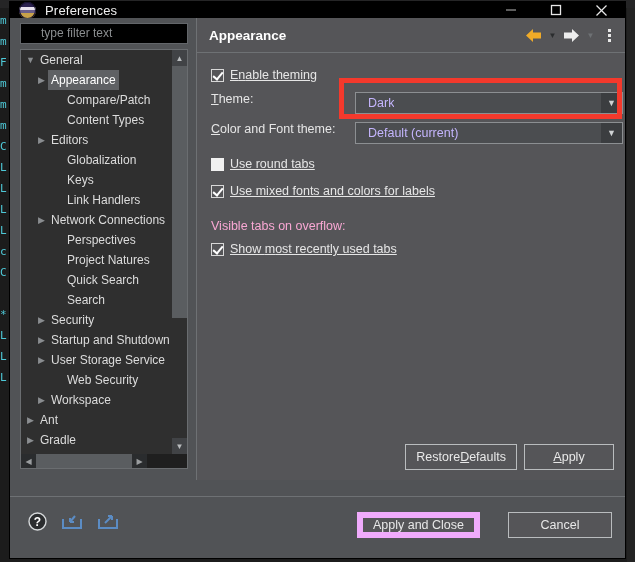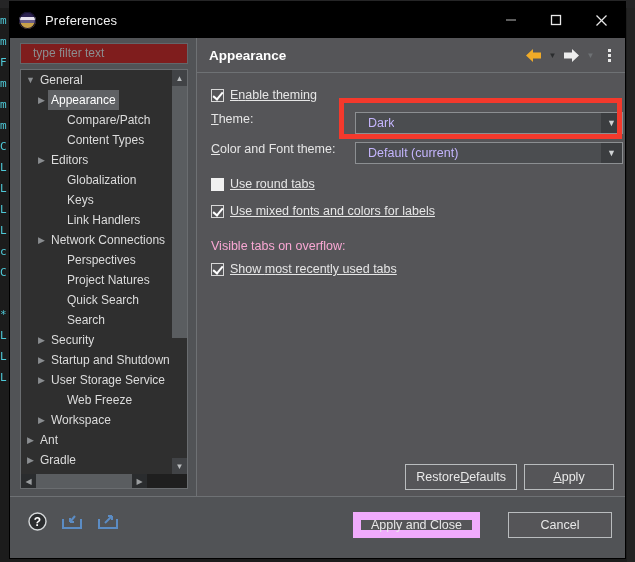--- a/index.html
+++ b/index.html
@@ -53,21 +53,21 @@
     position: absolute;
     left: 10px; top: 2px;
     width: 615px;
     height: 556px;
     background: #515356;
     box-shadow: 0 0 0 1px #000;
   }
 
   
   .titlebar {
-    height: 36px;
+    height: 16px;
     background: #000000;
     display: flex;
     align-items: center;
     position: relative;
   }
   .title-logo {
     width: 17px; height: 17px;
     margin-left: 9px;
     border-radius: 50%;
     background:
@@ -110,27 +110,27 @@
     position: absolute;
     left: 0; top: 0;
     width: 180px;
     height: 462px;
   }
   .filter-box {
     position: absolute;
     left: 10px; top: 5px;
     width: 168px;
     height: 21px;
-    background: #7f1d1d;
+    background: #000000;
     border: 1px solid #63666a;
     box-sizing: border-box;
     color: #8b8e90;
     font-size: 12px;
     line-height: 19px;
-    padding-left: 12px;
+    padding-left: 20px;
     overflow: hidden;
     white-space: nowrap;
   }
   .tree-wrap {
     position: absolute;
     left: 10px; top: 31px;
     width: 168px;
     height: 420px;
     background: #2f2f2f;
     border: 1px solid #6a6d70;
@@ -425,21 +425,21 @@
     align-items: center;
     gap: 14px;
   }
   .footer-buttons {
     position: absolute;
     right: 13px; top: 15px;
     display: flex;
     gap: 8px;
   }
   .btn.primary {
-    border: 8px solid #f0abfc;
+    border: 6px solid #f0abfc;
     min-width: 104px;
   }
   .btn.plain {
     min-width: 104px;
     margin-left: 20px;
   }
   svg { display: block; }
 </style>
 </head>
 <body>
@@ -548,21 +548,21 @@
             </div>
             <div class="tree-item lvl1">
               <span class="twisty">▶</span>
               <span class="tlabel">Startup and Shutdown</span>
             </div>
             <div class="tree-item lvl1">
               <span class="twisty">▶</span>
               <span class="tlabel">User Storage Service</span>
             </div>
             <div class="tree-item lvl1 no-twisty">
-              <span class="tlabel">Web Freeze</span>
+              <span class="tlabel">Web Security</span>
             </div>
             <div class="tree-item lvl1">
               <span class="twisty">▶</span>
               <span class="tlabel">Workspace</span>
             </div>
             <div class="tree-item lvl0">
               <span class="twisty">▶</span>
               <span class="tlabel">Ant</span>
             </div>
             <div class="tree-item lvl0">

